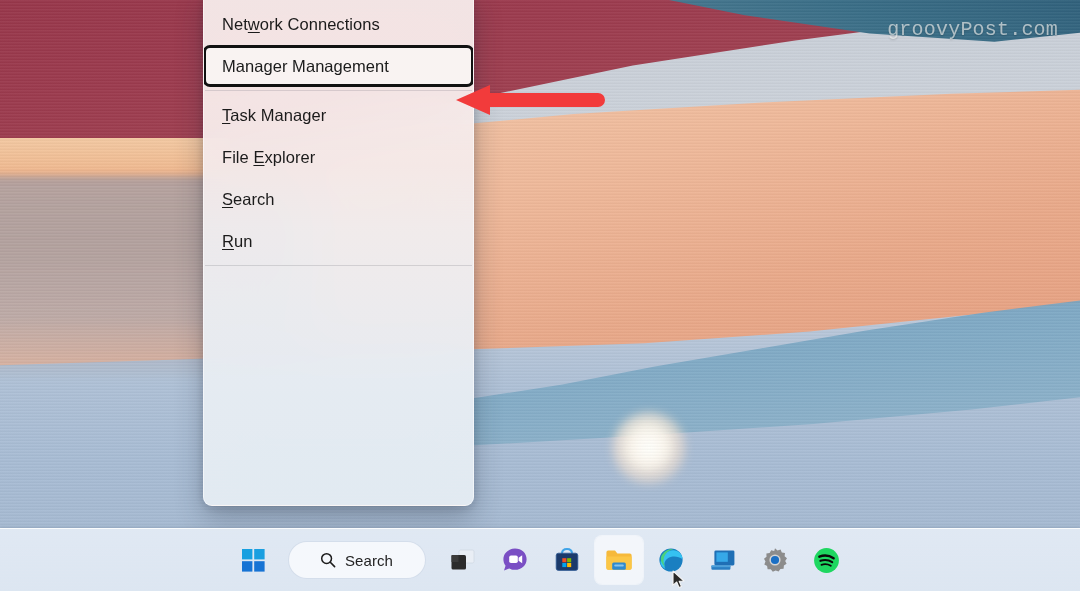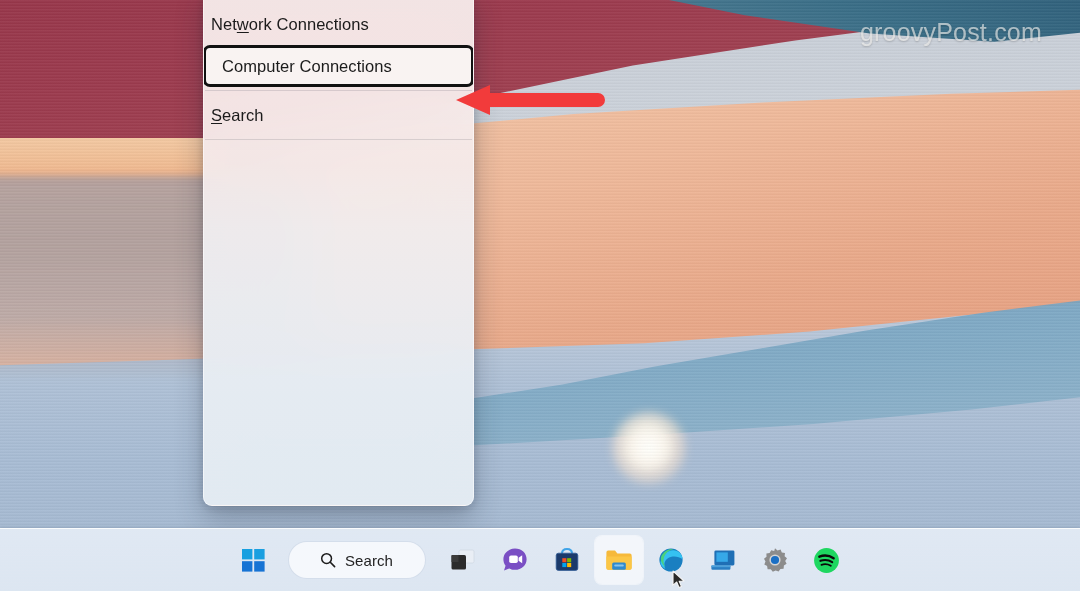--- a/index.html
+++ b/index.html
@@ -137,23 +137,23 @@
       rgba(255,255,255,0.045) 0px,
       rgba(255,255,255,0.045) 1px,
       rgba(0,0,0,0.028) 2px,
       rgba(0,0,0,0.028) 3px);
     pointer-events: none;
   }
 
   
   #watermark {
     position: absolute;
-    right: 38px; top: 18px;
-    font-family: Liberation Sans, sans-serif;
-    font-size: 25px;
+    right: 22px; top: 18px;
+    font-family: Liberation Mono, monospace;
+    font-size: 20px;
     color: rgba(250,248,246,0.62);
     letter-spacing: 0.2px;
     text-shadow: 0 1px 2px rgba(0,0,0,0.18);
     white-space: nowrap;
     user-select: none;
   }
 
   
   #winx-menu {
     position: absolute;
@@ -177,21 +177,21 @@
     padding-top: 0;
   }
 
   .menu-group { padding: 0; }
 
   .menu-item {
     position: relative;
     height: 42px;
     display: flex;
     align-items: center;
-    padding: 0 16px 0 7px;
+    padding: 0 16px 0 18px;
     font-size: 16.5px;
     color: #1b1b1b;
     letter-spacing: 0.05px;
     cursor: default;
     white-space: nowrap;
   }
   .menu-item .mi-label { flex: 1 1 auto; }
   .menu-item u { text-decoration: underline; text-underline-offset: 1.5px; }
 
   .menu-sep {
@@ -310,37 +310,46 @@
   <div id="winx-menu">
 
     <div class="menu-group">
 
       <div class="menu-item" style="margin-top:12px">
         <span class="mi-label">Net<u>w</u>ork Connections</span>
       </div>
 
 
       <div class="menu-item" id="mi-computer-management">
-        <span class="mi-label">Computer Connections</span>
+        <span class="mi-label">Manager Management</span>
       </div>
 
 
     </div>
 
     <div class="menu-sep"></div>
 
     <div class="menu-group">
 
-
-
+      <div class="menu-item">
+        <span class="mi-label"><u>T</u>ask Manager</span>
+      </div>
+
+
+      <div class="menu-item">
+        <span class="mi-label">File <u>E</u>xplorer</span>
+      </div>
 
       <div class="menu-item">
         <span class="mi-label"><u>S</u>earch</span>
       </div>
 
+      <div class="menu-item">
+        <span class="mi-label"><u>R</u>un</span>
+      </div>
     </div>
 
     <div class="menu-sep"></div>
 
     <div class="menu-group">
 
 
     </div>
   </div>
 

